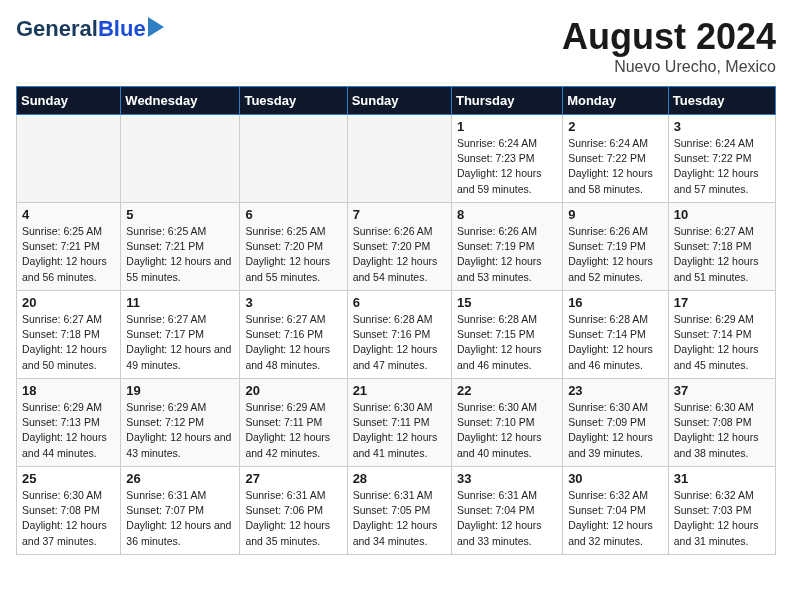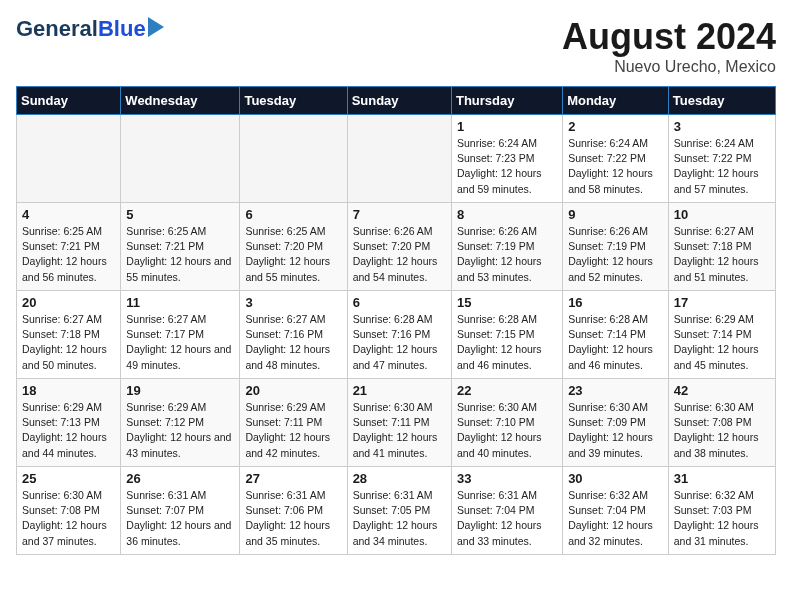--- a/index.html
+++ b/index.html
@@ -219,21 +219,21 @@
         </td>
         <td>
           <span class="day-num">22</span>
           <div class="day-info">Sunrise: 6:30 AM<br>Sunset: 7:10 PM<br>Daylight: 12 hours and 40 minutes.</div>
         </td>
         <td>
           <span class="day-num">23</span>
           <div class="day-info">Sunrise: 6:30 AM<br>Sunset: 7:09 PM<br>Daylight: 12 hours and 39 minutes.</div>
         </td>
         <td>
-          <span class="day-num">42</span>
+          <span class="day-num">37</span>
           <div class="day-info">Sunrise: 6:30 AM<br>Sunset: 7:08 PM<br>Daylight: 12 hours and 38 minutes.</div>
         </td>
       </tr>
       <tr>
         <td>
           <span class="day-num">25</span>
           <div class="day-info">Sunrise: 6:30 AM<br>Sunset: 7:08 PM<br>Daylight: 12 hours and 37 minutes.</div>
         </td>
         <td>
           <span class="day-num">26</span>

